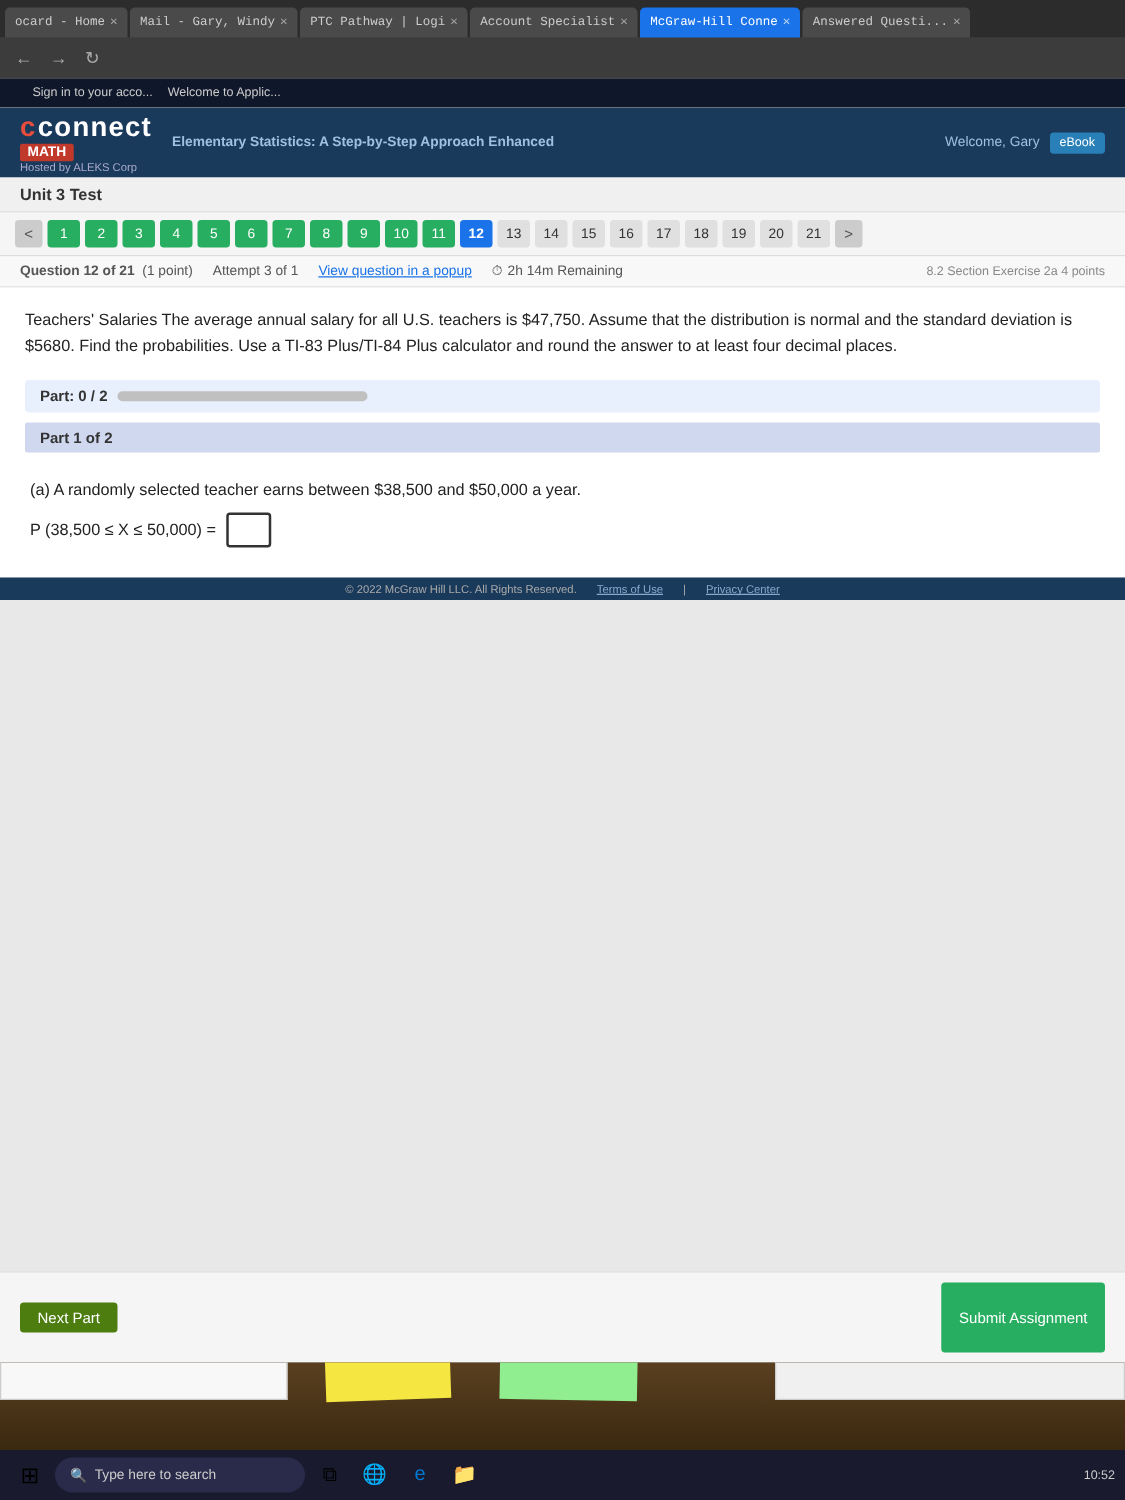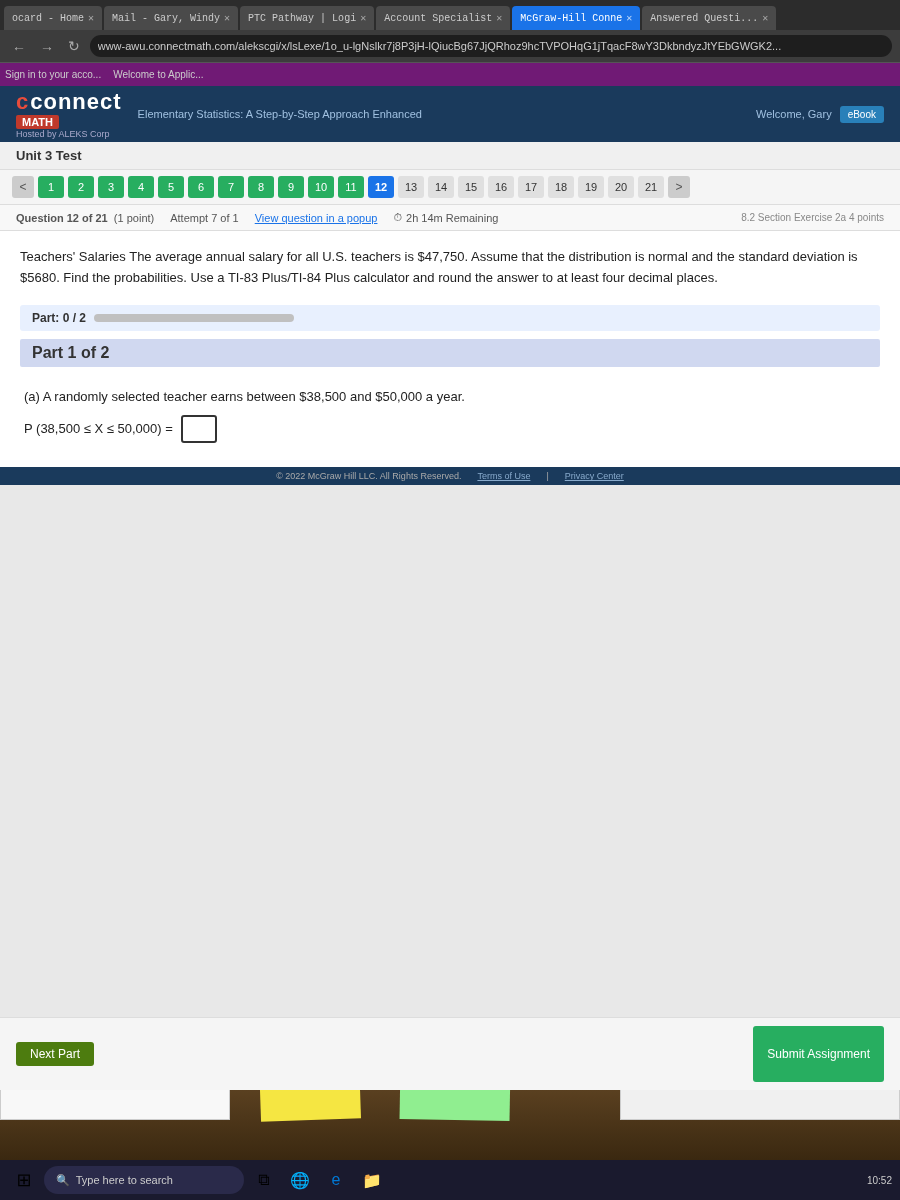--- a/index.html
+++ b/index.html
@@ -77,22 +77,22 @@
       color: #ccc;
       font-size: 11px;
       padding: 3px 8px;
       border-radius: 12px;
       border: none;
       height: 22px;
     }
 
     .bookmarks-bar {
       display: flex;
-      background: #701a75;
-      padding: 3px 5px;
+      background: #0f172a;
+      padding: 3px 26px;
       gap: 12px;
       height: 24px;
       align-items: center;
       border-top: 1px solid #555;
     }
 
     .bookmark-item {
       color: #ccc;
       font-size: 10px;
       cursor: pointer;
@@ -137,20 +137,21 @@
       font-weight: bold;
       padding: 1px 6px;
       border-radius: 2px;
       width: fit-content;
     }
 
     .header-subtitle {
       color: #a0c0e0;
       font-size: 11px;
       flex: 1;
+      font-weight: bold;
     }
 
     .header-right {
       display: flex;
       align-items: center;
       gap: 8px;
     }
 
     .welcome-text {
       color: #a0c0e0;
@@ -301,21 +302,21 @@
     .part-bar-fill {
       height: 100%;
       background: #1a73e8;
       border-radius: 4px;
       width: 0%;
     }
 
     .part-section-label {
       background: #d0d8f0;
       padding: 5px 12px;
-      font-size: 16px;
+      font-size: 12px;
       font-weight: bold;
       color: #333;
       margin-bottom: 12px;
       border-radius: 2px;
     }
 
     .sub-question {
       padding: 8px 4px;
       font-size: 13px;
       color: #222;
@@ -543,21 +544,20 @@
     <div class="tab">
       <span>Answered Questi...</span>
       <span class="close-x">✕</span>
     </div>
   </div>
 
   <div class="address-bar-row">
     <span class="nav-btn">←</span>
     <span class="nav-btn">→</span>
     <span class="nav-btn">↻</span>
-    <input class="address-bar" readonly="" value="www-awu.connectmath.com/alekscgi/x/lsLexe/1o_u-lgNslkr7j8P3jH-lQiucBg67JjQRhoz9hcTVPOHqG1jTqacF8wY3DkbndyzJtYEbGWGK2..." style="">
   </div>
 
   <div class="bookmarks-bar">
     <span class="bookmark-item">Sign in to your acco...</span>
     <span class="bookmark-item">Welcome to Applic...</span>
   </div>
 </div>
 
 <div class="page-content">
 
@@ -605,21 +605,21 @@
     <div class="q-num">20</div>
     <div class="q-num">21</div>
     <div class="nav-arrow">&gt;</div>
   </div>
 
   <div class="question-info-bar">
     <span>
       <strong>Question <span>12</span> of <span>21</span></strong>
       &nbsp;(<span>1</span> point)
     </span>
-    <span>Attempt 7 of 1</span>
+    <span>Attempt 3 of 1</span>
     <span class="view-popup-link">View question in a popup</span>
     <span class="timer">
       <span>⏱</span>
       <span>2h 14m Remaining</span>
     </span>
     <span class="section-ref">8.2 Section Exercise 2a 4 points</span>
   </div>
 
   <div class="question-body">
     <div class="question-text">

